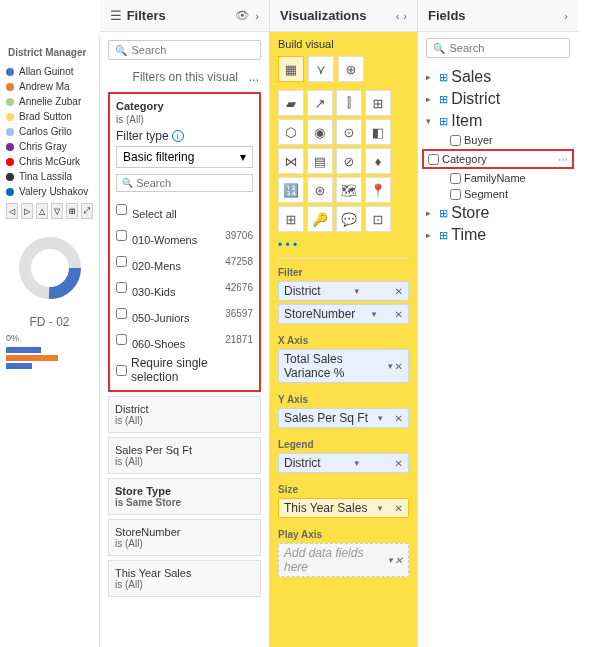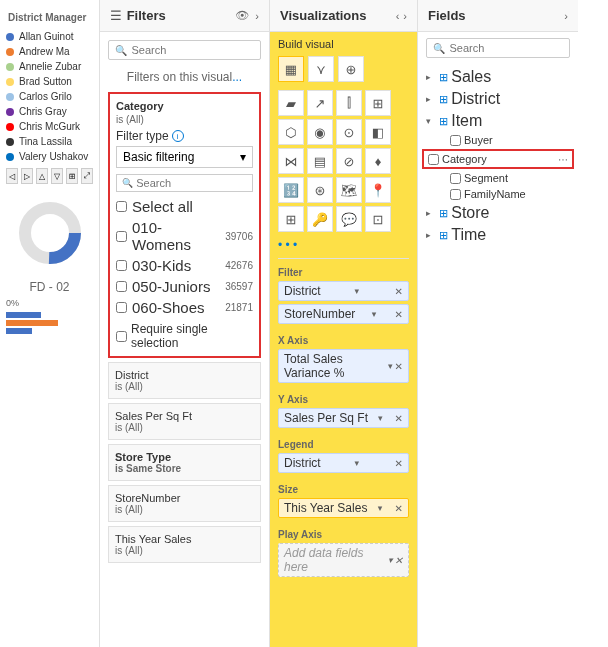--- a/index.html
+++ b/index.html
@@ -5,20 +5,21 @@
     * { box-sizing: border-box; margin: 0; padding: 0; font-family: 'Segoe UI', Arial, sans-serif; font-size: 12px; }
     body { background: #fff; display: flex; width: 608px; height: 647px; overflow: hidden; }
 
     
     .left-panel {
       width: 100px;
       background: #fff;
       border-right: 1px solid #e0e0e0;
       padding: 8px 0;
       flex-shrink: 0;
+      margin-top: 35px;
     }
     .left-panel-title {
       font-size: 10px;
       color: #666;
       padding: 4px 8px 6px 8px;
       font-weight: 600;
     }
     .dm-item {
       display: flex;
       align-items: center;
@@ -124,21 +125,22 @@
       outline: none;
       font-size: 11px;
       width: 100%;
       color: #333;
     }
     .filters-label {
       padding: 2px 10px 4px;
       font-size: 10px;
       color: #666;
       display: flex;
-      justify-content: center;
+      justify-content: flex-end;
+      gap: 11px;
     }
     
     .filter-box-highlighted {
       border: 2px solid #e03030;
       margin: 4px 8px;
       background: #fff;
       padding: 6px;
     }
     .filter-box-normal {
       border: 1px solid #e0e0e0;
@@ -209,23 +211,24 @@
       gap: 5px;
       padding: 2px 0;
     }
     .filter-item input[type=checkbox] {
       width: 11px;
       height: 11px;
       margin: 0;
       cursor: pointer;
     }
     .filter-item-label {
-      font-size: 15px;
+      font-size: 11px;
       color: #333;
       flex: 1;
+      margin-top: 10px;
     }
     .filter-item-value {
       font-size: 10px;
       color: #666;
       margin-left: auto;
     }
     .filter-require {
       display: flex;
       align-items: center;
       gap: 4px;
@@ -549,20 +552,25 @@
     </div>
     <div class="filter-item">
       <input type="checkbox" style="">
       <span class="filter-item-label">Select all</span>
     </div>
     <div id="filter-items-list">
         <div class="filter-item">
           <input type="checkbox" style="">
           <span class="filter-item-label">010-Womens</span>
           <span class="filter-item-value">39706</span>
+        </div>
+        <div class="filter-item">
+          <input type="checkbox" style="">
+          <span class="filter-item-label">020-Mens</span>
+          <span class="filter-item-value">47258</span>
         </div>
         <div class="filter-item">
           <input type="checkbox" style="">
           <span class="filter-item-label">030-Kids</span>
           <span class="filter-item-value">42676</span>
         </div>
         <div class="filter-item">
           <input type="checkbox" style="">
           <span class="filter-item-label">050-Juniors</span>
           <span class="filter-item-value">36597</span>
@@ -738,25 +746,25 @@
       </div>
       <div class="field-category-highlighted">
         <div class="field-category-row tree-child2">
           <input type="checkbox" class="field-checkbox" style="">
           <span class="field-row-label">Category</span>
           <span class="field-row-icon">⋯</span>
         </div>
       </div>
       <div class="tree-item tree-child2">
         <input type="checkbox" class="field-checkbox" style="">
-        <span class="field-row-label">Segment</span>
+        <span class="field-row-label">FamilyName</span>
       </div>
       <div class="tree-item tree-child2">
         <input type="checkbox" class="field-checkbox" style="">
-        <span class="field-row-label">FamilyName</span>
+        <span class="field-row-label">Segment</span>
       </div>
       <div class="tree-item">
         <span class="tree-expand">▸</span>
         <span class="tree-icon" style="color: rgb(0, 120, 212);">⊞</span>
         <span class="tree-label">Store</span>
       </div>
       <div class="tree-item">
         <span class="tree-expand">▸</span>
         <span class="tree-icon" style="color: rgb(0, 120, 212);">⊞</span>
         <span class="tree-label">Time</span>

